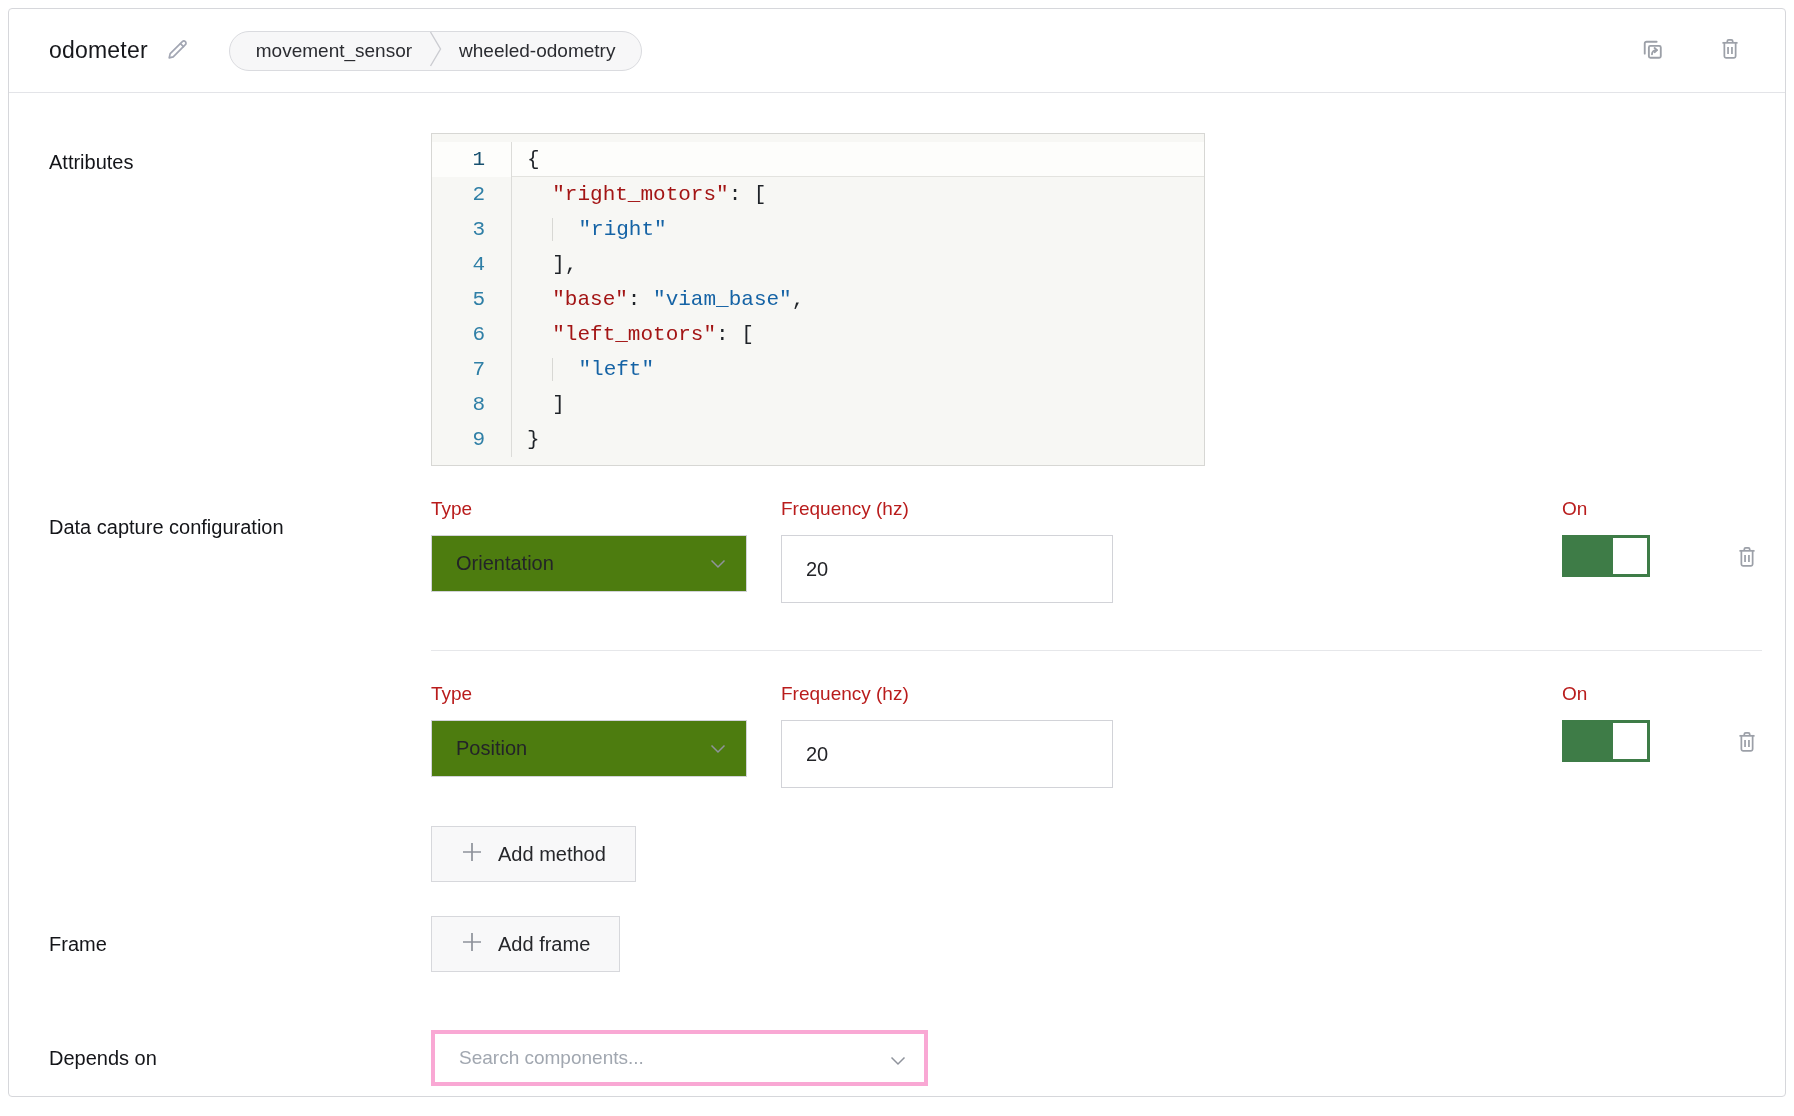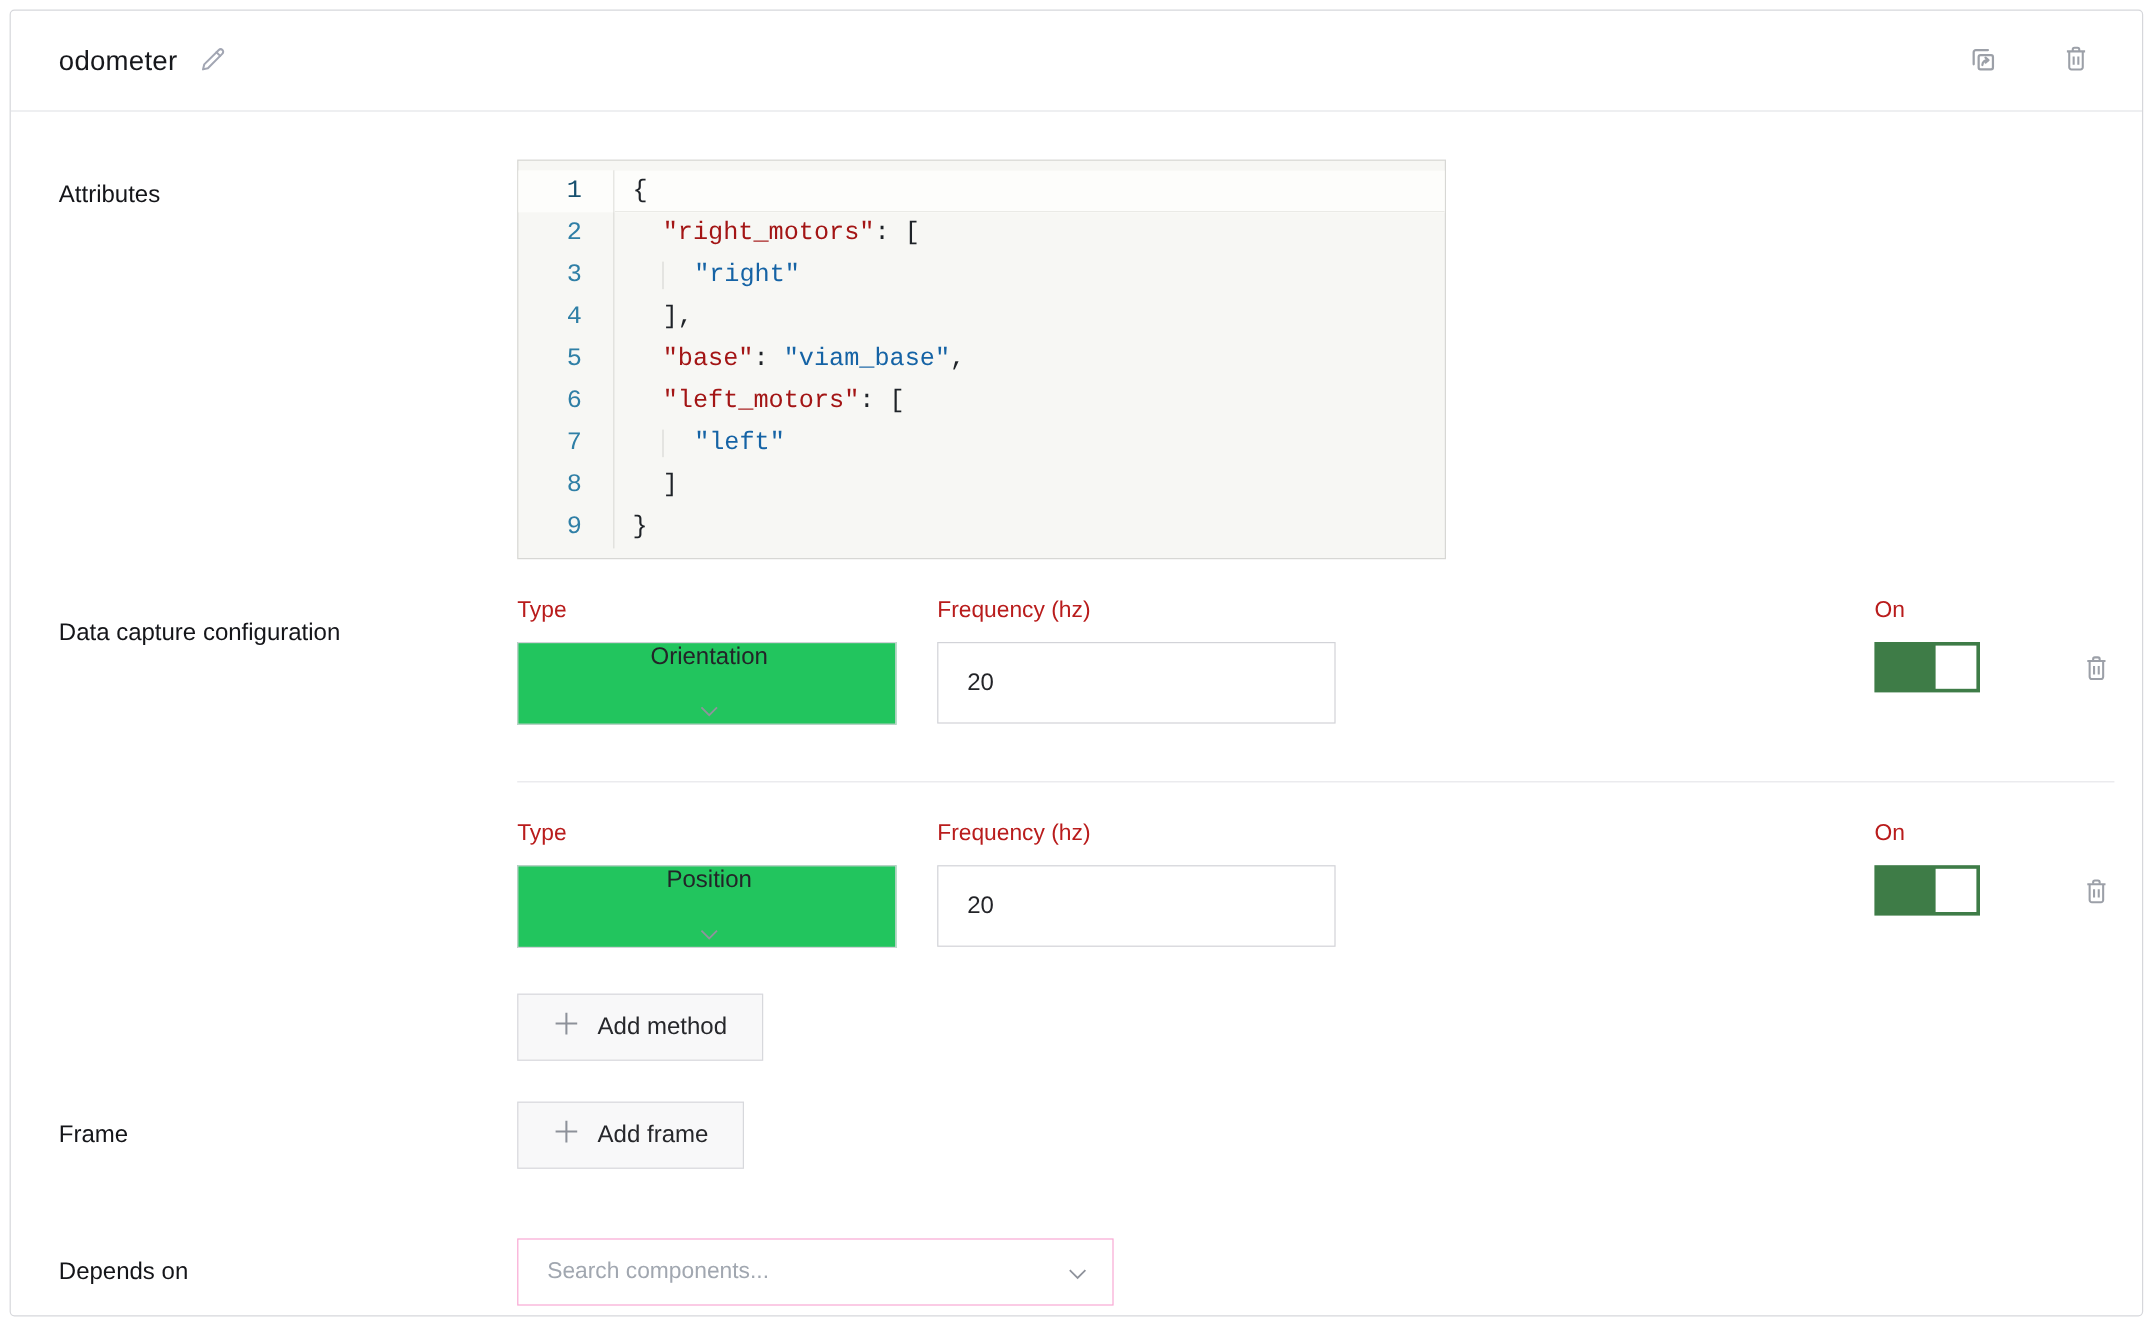--- a/index.html
+++ b/index.html
@@ -56,22 +56,22 @@
   .tk-g { border-left:1px solid #d8d8d4; }
 
   
   .capture-block { margin-top:32px; }
   .capture-row { display:flex; align-items:flex-start; }
   .field-label { font-size:19px; color:#b91c1c; margin-bottom:13px; height:24px; }
   .fgroup { display:flex; flex-direction:column; }
   .type-group { width:316px; }
   .freq-group { width:332px; margin-left:34px; }
   .select-box {
-    height:69px; border:1px solid #d2d3d8; background:#22c55e; display:flex; align-items:center;
-    padding:0 20px 0 24px; cursor:pointer;flex-direction:column;
+    height:57px; border:1px solid #d2d3d8; background:#4d7c0f; display:flex; align-items:center;
+    padding:0 20px 0 24px; cursor:pointer;
   }
   .select-box .val { font-size:20px; color:#232428; flex:1; }
   .text-input {
     height:68px; width:100%; border:1px solid #d2d3d8; background:#fff;
     font-family:"Liberation Sans", sans-serif; font-size:20px; color:#232428; padding:0 24px;
   }
   .on-group { margin-left:auto; width:88px; display:flex; flex-direction:column; }
   .toggle {
     width:88px; height:42px; background:#3e7c47; position:relative; border:none; cursor:pointer;
   }
@@ -83,21 +83,21 @@
     display:inline-flex; align-items:center; gap:15px; height:56px; padding:0 29px;
     background:#f8f8f9; border:1px solid #d7d8dc; cursor:pointer;
     font-family:"Liberation Sans", sans-serif; font-size:20px; color:#26272b;
   }
   .add-method-wrap { margin-top:38px; }
 
   .frame-row { margin-top:34px; }
   .depends-row { margin-top:58px; }
   .search-select { position:relative; width:497px; }
   .search-input {
-    width:100%; height:56px; border:1px solid #f9a8d4; background:#fff;
+    width:100%; height:56px; border:4px solid #f9a8d4; background:#fff;
     font-family:"Liberation Sans", sans-serif; font-size:19px; color:#232428; padding:0 60px 0 24px;
   }
   .search-input::placeholder { color:#a1a7b0; }
   .search-select .chev { position:absolute; right:22px; top:22px; pointer-events:none; }
 
   .plus { color:#8d919a; }
 </style>
 </head>
 <body>
 
@@ -108,20 +108,29 @@
 
     <button class="edit-btn">
       <span>
         <svg width="27" height="27" viewBox="0 0 24 24" fill="none" stroke="#a2a6b3" stroke-width="1.5" stroke-linejoin="round" stroke-linecap="round">
           <path d="M4.6 19.4l.9-3.7L16.3 5a1.9 1.9 0 0 1 2.7 2.7L8.2 18.5l-3.6.9z"></path>
           <path d="M14.6 6.7l2.7 2.7"></path>
         </svg>
       </span>
     </button>
 
+    <div class="crumb-pill">
+      <span class="crumb">movement_sensor</span>
+      <span>
+        <svg width="15" height="38" viewBox="0 0 15 38" fill="none" stroke="#cbccd1" stroke-width="1.4">
+          <path d="M2.5 2l10 17-10 17"></path>
+        </svg>
+      </span>
+      <span class="crumb">wheeled-odometry</span>
+    </div>
 
     <div class="hdr-actions">
       <button class="icon-btn">
         <span>
           <svg width="29" height="29" viewBox="0 0 28 28" fill="none" stroke="#9ca0a8" stroke-width="1.8" stroke-linejoin="round" stroke-linecap="round">
             <path d="M6.5 18V8.2A1.7 1.7 0 0 1 8.2 6.5H18"></path>
             <rect x="10.5" y="10.5" width="11.5" height="11.5" rx="1.5"></rect>
             <path d="M13.5 18.6c0-2.8 1.8-4 4.6-4"></path>
             <path d="M16 12.6l2.4 2-2.4 2"></path>
           </svg>

